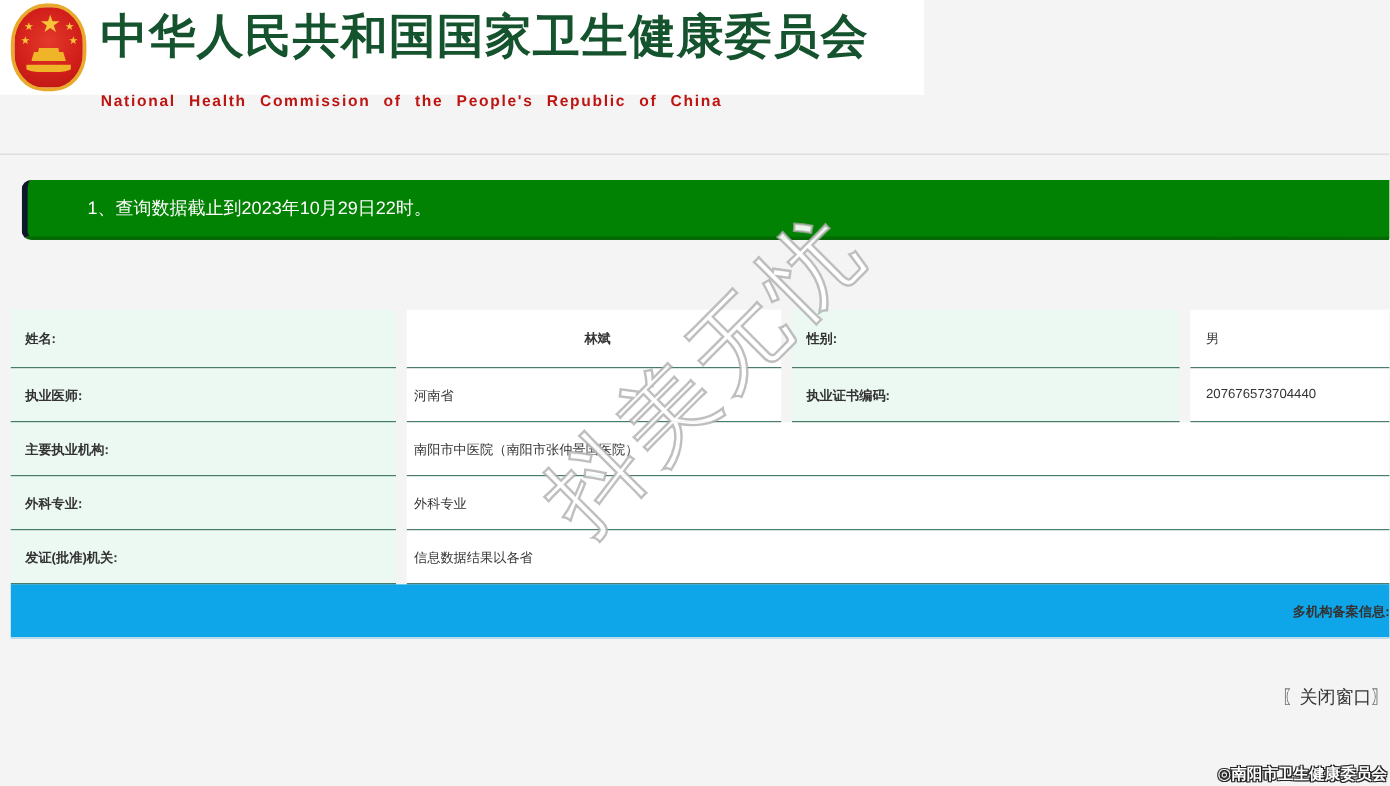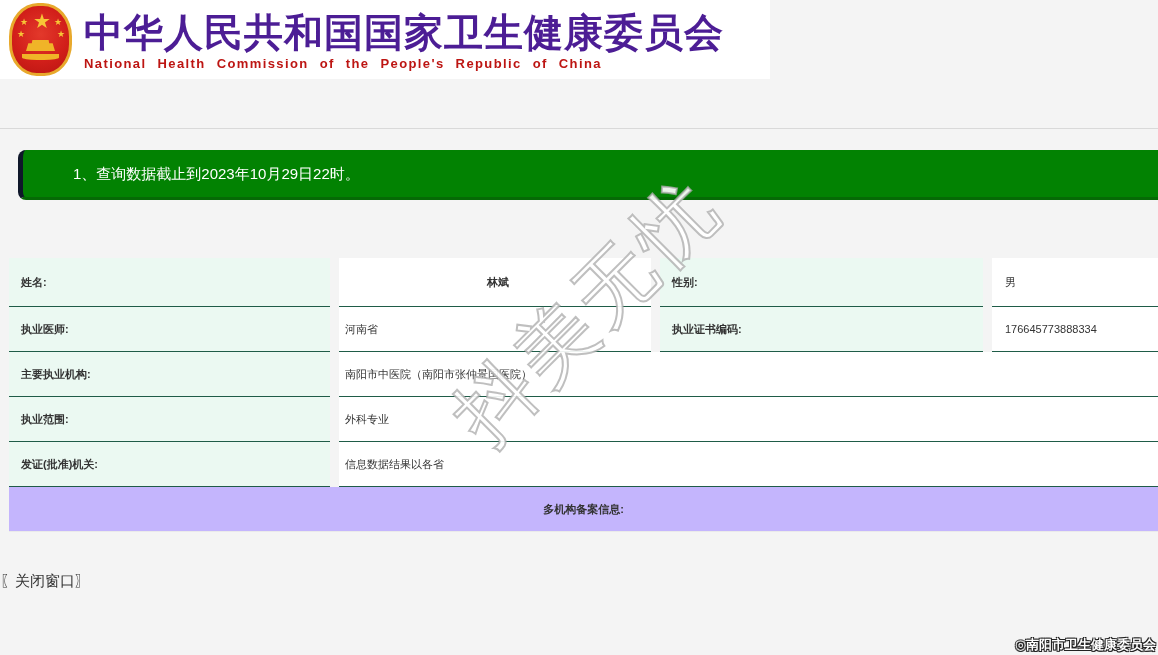--- a/index.html
+++ b/index.html
@@ -38,25 +38,25 @@
     clip-path:polygon(0 100%,8% 30%,20% 30%,22% 0,78% 0,80% 30%,92% 30%,100% 100%);
   }
   .emblem-base {
     position:absolute; left:10px; top:48px;
     width:37px; height:6px;
     background:#f0b428;
     border-radius:0 0 40% 40%;
   }
   .titles { position:absolute; left:84px; top:13px; white-space:nowrap; }
   .title-cn {
-    font-size:39px; font-weight:bold; color:#4c1d95;
-    letter-spacing:1px; line-height:1.05;
+    font-size:39px; font-weight:bold; color:#14532d;
+    letter-spacing:1px; line-height:1.05;font-family:Liberation Mono, monospace;
   }
   .title-en {
-    margin-top:2px;
+    margin-top:22px;
     font-size:13px; font-weight:bold; color:#bd1512;
     letter-spacing:1.4px; word-spacing:6px;
   }
   .header-line {
     position:absolute; left:0; top:128px;
     width:100%; height:1px; background:#d9d9d9;
   }
 
   
   .notice {
@@ -88,27 +88,27 @@
   tr.first td { height:49px; }
   td.lab {
     background:#ebf9f2;
     font-weight:bold;
     padding-left:12px;
   }
   td.val { background:#ffffff; padding-left:6px; }
   td.val4 { background:#ffffff; padding-left:13px; }
   td.val.strong { font-weight:bold;text-align:center; }
   tr.summary td {
-    background:#c4b5fd;
+    background:#0ea5e9;
     border-bottom:1px solid #eaeaea;
-    text-align:center; font-weight:bold;
+    text-align:right; font-weight:bold;
   }
 
   
-  .close-row { margin-top:40px; text-align:left; }
+  .close-row { margin-top:40px; text-align:right; }
   .close-link {
     font-size:15px; color:#333; text-decoration:none; cursor:pointer;
   }
 
   
   .watermark {
     position:absolute; left:588px; top:312px;
     transform:translate(-50%,-50%) rotate(-45deg);
     font-size:78px; letter-spacing:6px; white-space:nowrap;
     color:rgba(255,255,255,0.92);
@@ -158,28 +158,28 @@
         <tr class="first">
       <td class="lab">姓名:</td>
       <td class="val strong">林斌</td>
       <td class="lab">性别:</td>
       <td class="val4">男</td>
     </tr>
     <tr>
       <td class="lab">执业医师:</td>
       <td class="val">河南省</td>
       <td class="lab">执业证书编码:</td>
-      <td class="val4">176645773888334</td>
+      <td class="val4">207676573704440</td>
     </tr>
     <tr>
       <td class="lab">主要执业机构:</td>
       <td class="val" colspan="3">南阳市中医院（南阳市张仲景国医院）</td>
     </tr>
     <tr>
-      <td class="lab">执业范围:</td>
+      <td class="lab">外科专业:</td>
       <td class="val" colspan="3">外科专业</td>
     </tr>
     <tr>
       <td class="lab">发证(批准)机关:</td>
       <td class="val" colspan="3">信息数据结果以各省</td>
     </tr>
     <tr class="summary">
       <td colspan="4">多机构备案信息:</td>
     </tr>
   </tbody>

